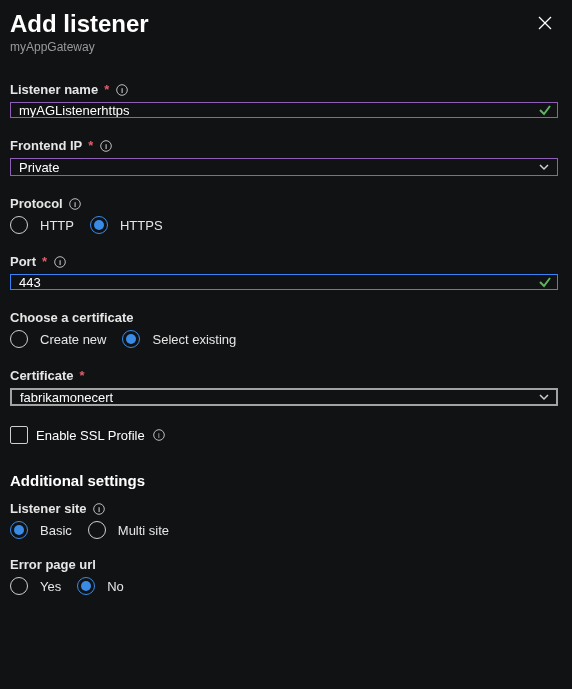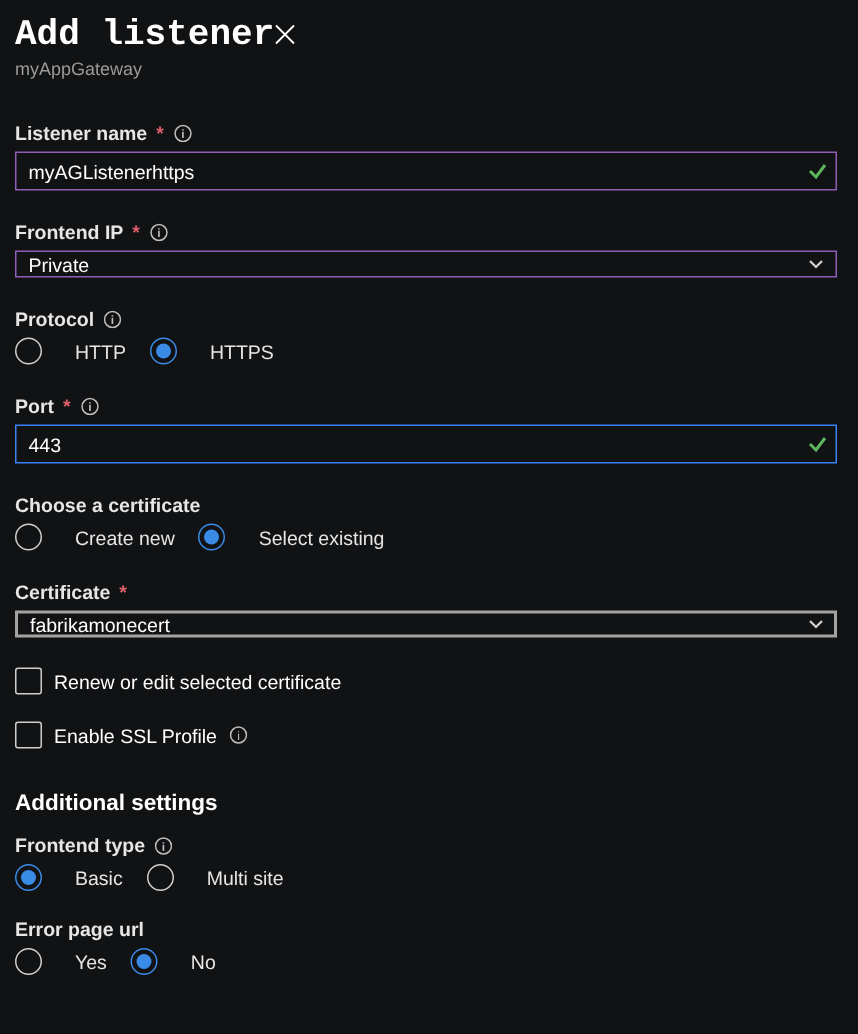--- a/index.html
+++ b/index.html
@@ -6,35 +6,35 @@
   body {
     background: #111214;
     color: #ffffff;
     font-family: "Segoe UI", Arial, sans-serif;
     font-size: 13px;
     width: 572px;
     height: 689px;
     overflow: hidden;
   }
   .panel { padding: 10px 14px 0 10px; }
-  .hdr { display: flex; align-items: flex-start; justify-content: flex-start; margin-bottom: 2px; font-family: Liberation Mono, monospace; }
+  .hdr { display: flex; align-items: flex-start; justify-content: space-between; margin-bottom: 2px; }
   h1 { font-size: 24px; font-weight: 600; }
   .close { width: 20px; height: 20px; cursor: pointer; color: #fff; margin-top: 6px; }
   .close svg { width: 14px; height: 14px; stroke: #fff; stroke-width: 1.2; }
   .sub { font-size: 12px; color: #9a9a9a; margin-bottom: 28px; }
   .field { margin-bottom: 20px; }
   .label-row { display: flex; align-items: center; gap: 6px; margin-bottom: 5px; font-size: 13px; color: #e6e6e6; font-weight: bold; }
   .req { color: #e05f6b; }
   .info-icon { width: 13px; height: 13px; display: inline-flex; align-items: center; justify-content: center; }
   .info-icon svg { width: 12px; height: 12px; stroke: #bdbdbd; stroke-width: 1; fill: none; }
   .info-icon svg text { fill: #bdbdbd; font-size: 8px; font-family: sans-serif; stroke: none; }
   .input-wrap { position: relative; }
   .text-input {
     width: 100%;
-    height: 26px;
+    height: 16px;
     background: #111214;
     border: 1px solid #8f5fb8;
     color: #fff;
     padding: 0 28px 0 8px;
     font-size: 13px;
     outline: none;
   }
   .text-input.plain { border: 1px solid #3b82f6; }
   .check-mark {
     position: absolute;
@@ -61,21 +61,21 @@
   .chevron {
     position: absolute;
     right: 8px;
     top: 50%;
     transform: translateY(-50%);
     width: 12px; height: 12px;
     pointer-events: none;
   }
   .chevron svg { width: 12px; height: 12px; stroke: #d0d0d0; stroke-width: 1.5; fill: none; }
   .radio-row { display: flex; align-items: center; gap: 16px; margin-top: 4px; }
-  .radio-opt { display: flex; align-items: center; gap: 22px; cursor: pointer; }
+  .radio-opt { display: flex; align-items: center; gap: 12px; cursor: pointer; }
   .radio {
     width: 18px; height: 18px;
     border: 1px solid #cfcfcf;
     border-radius: 50%;
     display: inline-flex;
     align-items: center;
     justify-content: center;
   }
   .radio.selected { border: 1px solid #3a8be6; }
   .radio.selected::after {
@@ -222,41 +222,37 @@
         <span>fabrikamonecert</span>
       </div>
       <span class="chevron">
         <svg viewBox="0 0 12 12">
             <polyline points="2,4 6,8 10,4"></polyline>
           </svg>
       </span>
     </div>
   </div>
 
-  <div class="checkbox-row">
-    <span class="checkbox"></span>
-    <span>Renew or edit selected certificate</span>
-  </div>
 
   <div class="checkbox-row" style="margin-top:18px;">
     <span class="checkbox"></span>
     <span>Enable SSL Profile</span>
     <span class="info-icon">
       <svg viewBox="0 0 12 12">
           <circle cx="6" cy="6" r="5.3"></circle>
           <text x="6" y="9" text-anchor="middle">i</text>
         </svg>
     </span>
   </div>
 
   <div class="section-title">Additional settings</div>
 
   <div class="field" style="margin-bottom:18px;">
     <div class="label-row">
-      <span>Frontend type</span>
+      <span>Listener site</span>
       <span class="info-icon">
         <svg viewBox="0 0 12 12">
             <circle cx="6" cy="6" r="5.3"></circle>
             <text x="6" y="9" text-anchor="middle">i</text>
           </svg>
       </span>
     </div>
     <div class="radio-row">
       <div class="radio-opt">
         <span class="radio selected"></span>

